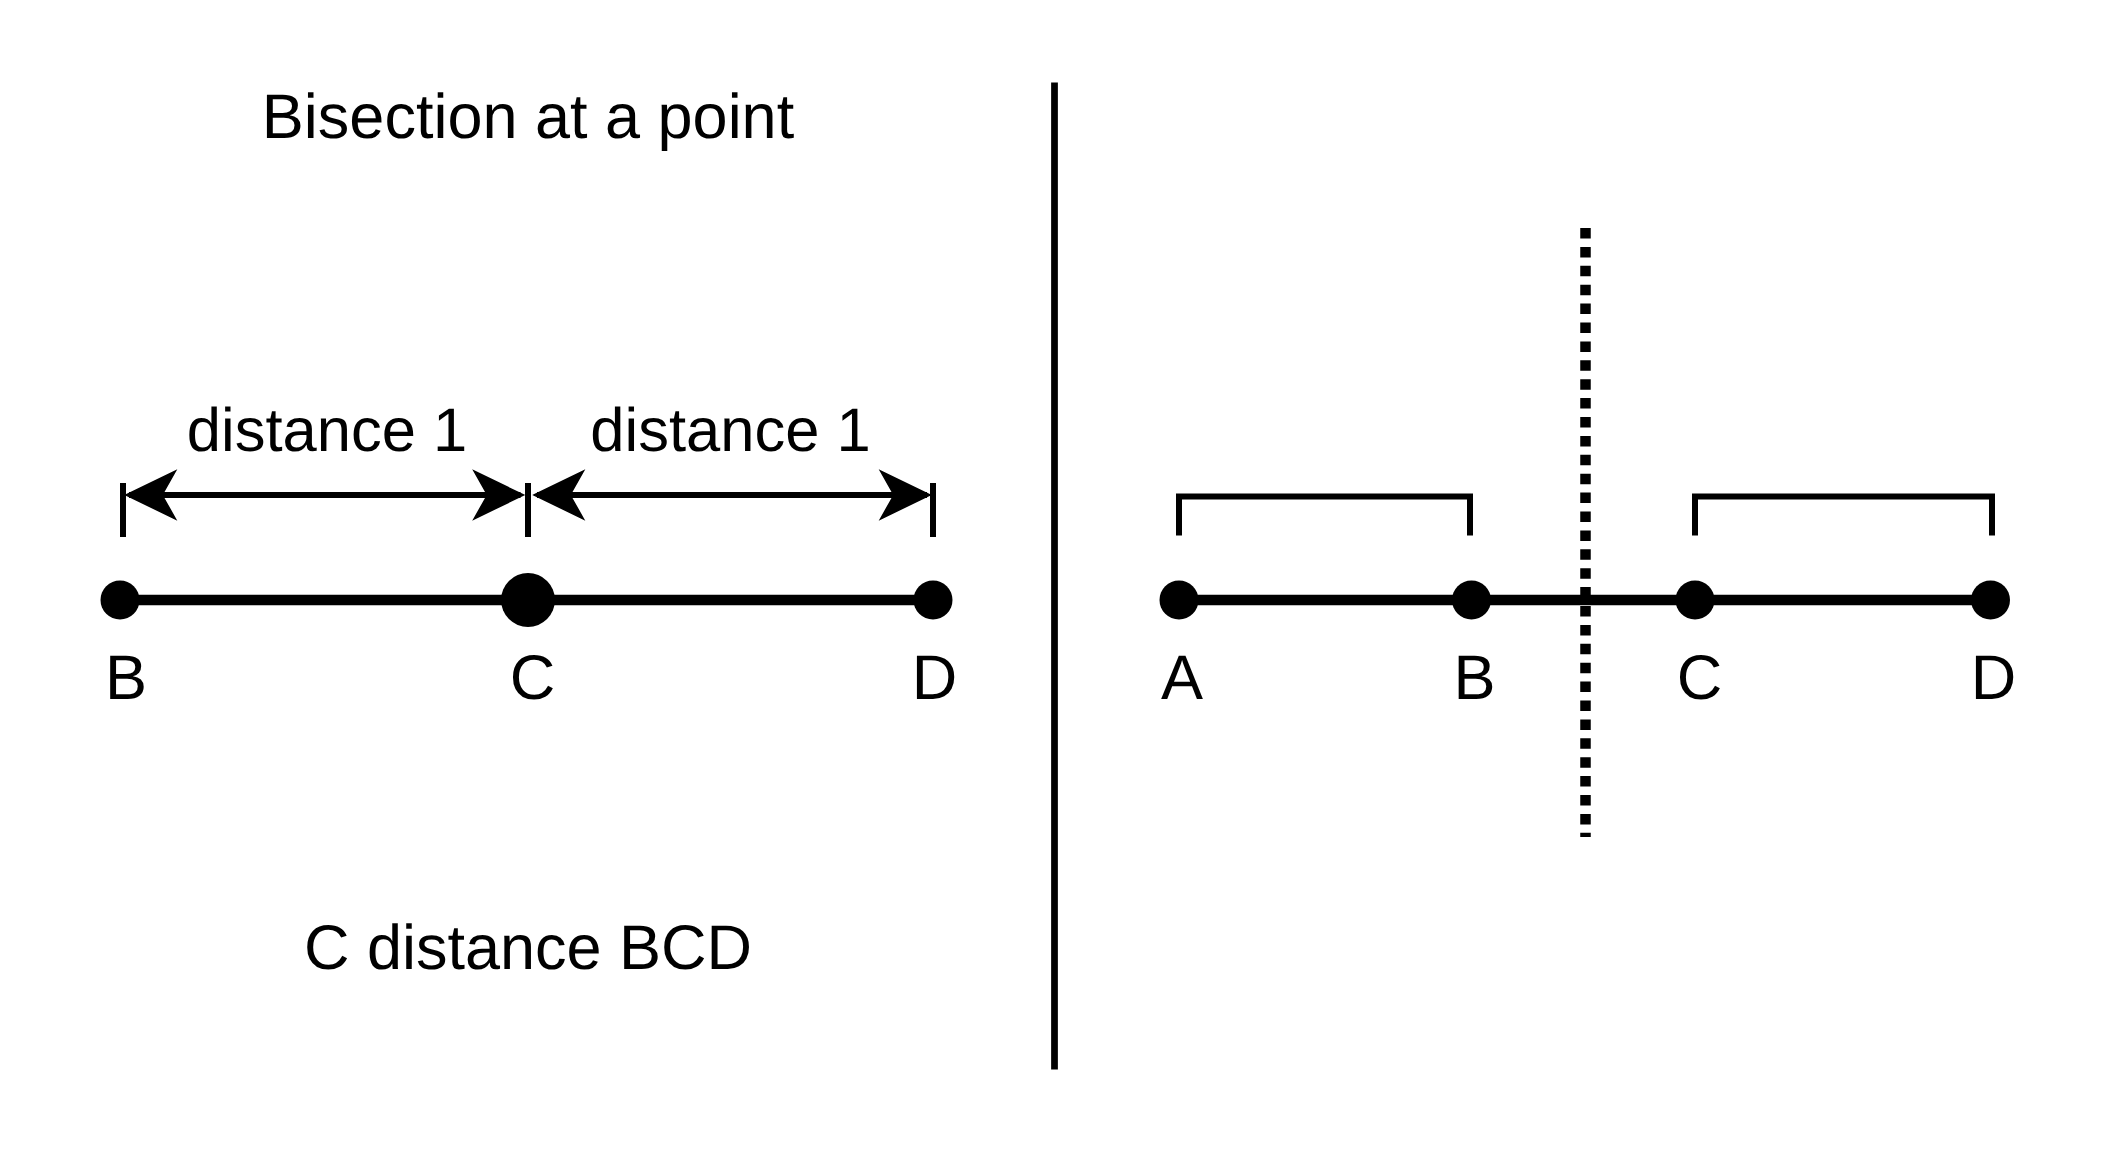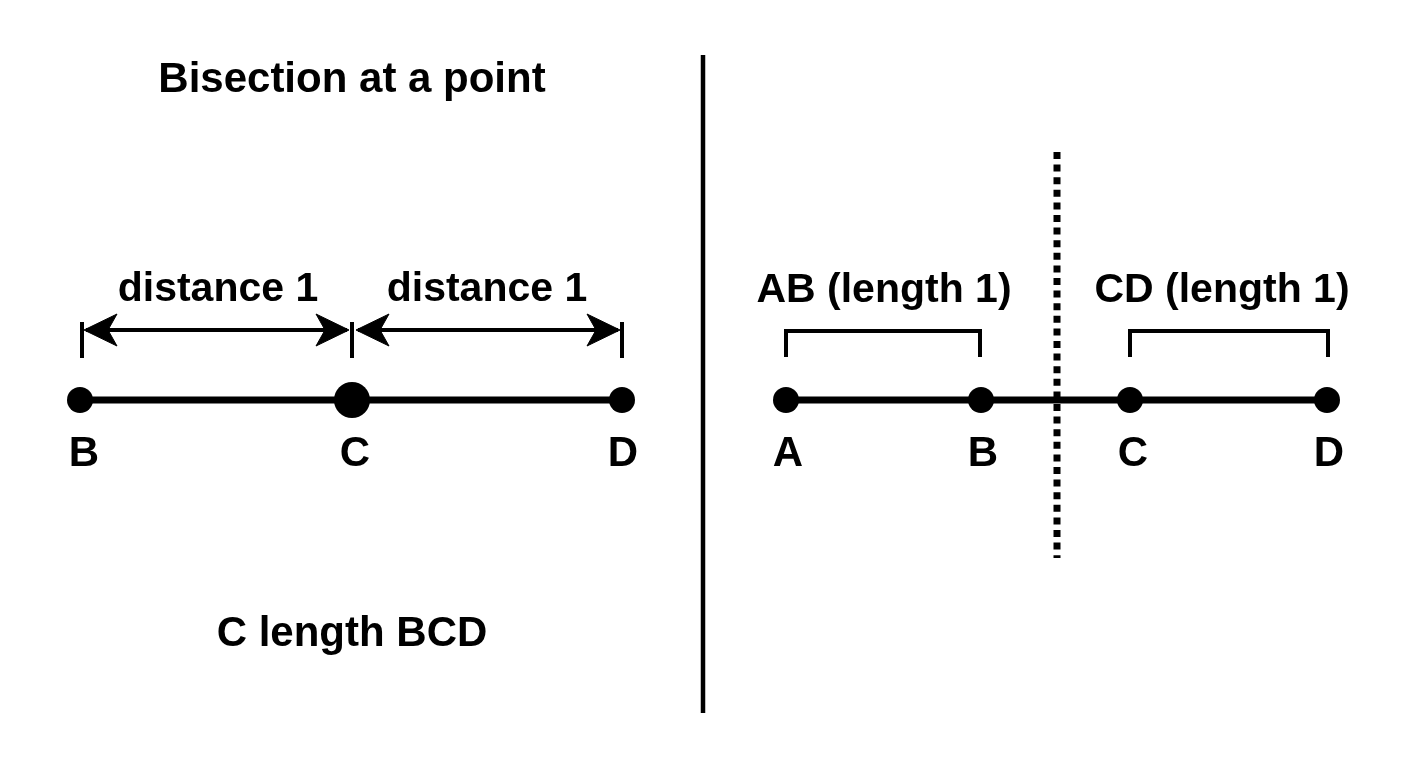--- a/index.html
+++ b/index.html
@@ -5,21 +5,20 @@
   :root { --ink: #000000; --bg: #ffffff; }
   html, body { margin: 0; padding: 0; background: var(--bg); }
   .stage {
     position: relative;
     width: 1400px;
     height: 768px;
     background: var(--bg);
     overflow: hidden;
     font-family: "Liberation Sans", sans-serif;
     color: var(--ink);
-    font-weight: bold;
   }
   .gfx { position: absolute; left: 0; top: 0; }
   .t {
     position: absolute;
     transform: translate(-50%, -50%);
     white-space: nowrap;
     line-height: 1;
     color: var(--ink);
   }
   .title   { font-size: 42px; }
@@ -75,25 +74,23 @@
 
   <div class="t title" style="left:352px; top:78px;">Bisection at a point</div>
 
   <div class="t mlabel" style="left:218px; top:287px;">distance 1</div>
   <div class="t mlabel" style="left:487px; top:287px;">distance 1</div>
 
   <div class="t ptlabel" style="left:84px; top:452px;">B</div>
   <div class="t ptlabel" style="left:355px; top:452px;">C</div>
   <div class="t ptlabel" style="left:623px; top:452px;">D</div>
 
-  <div class="t caption" style="left:352px; top:632px;">C length BCD</div>
+  <div class="t caption" style="left:352px; top:632px;">C distance BCD</div>
 
 
-  <div class="t mlabel" style="left:884px; top:288px;">AB (length 1)</div>
-  <div class="t mlabel" style="left:1222px; top:288px;">CD (length 1)</div>
 
   <div class="t ptlabel" style="left:788px; top:452px;">A</div>
   <div class="t ptlabel" style="left:983px; top:452px;">B</div>
   <div class="t ptlabel" style="left:1133px; top:452px;">C</div>
   <div class="t ptlabel" style="left:1329px; top:452px;">D</div>
 
 
 </div>
 
 </body></html>

